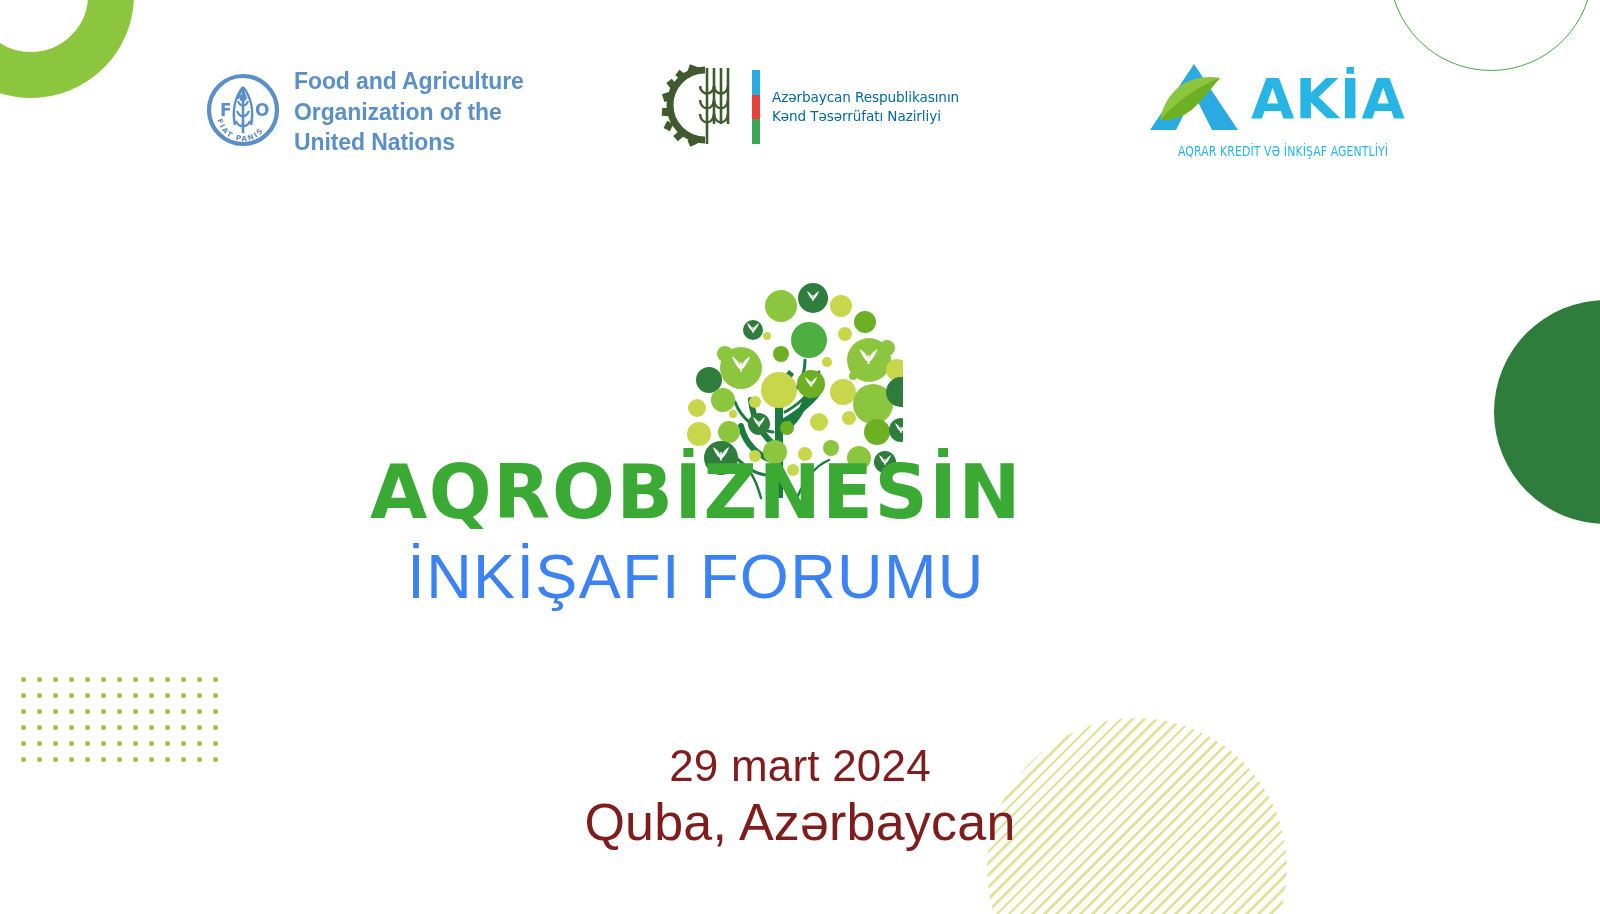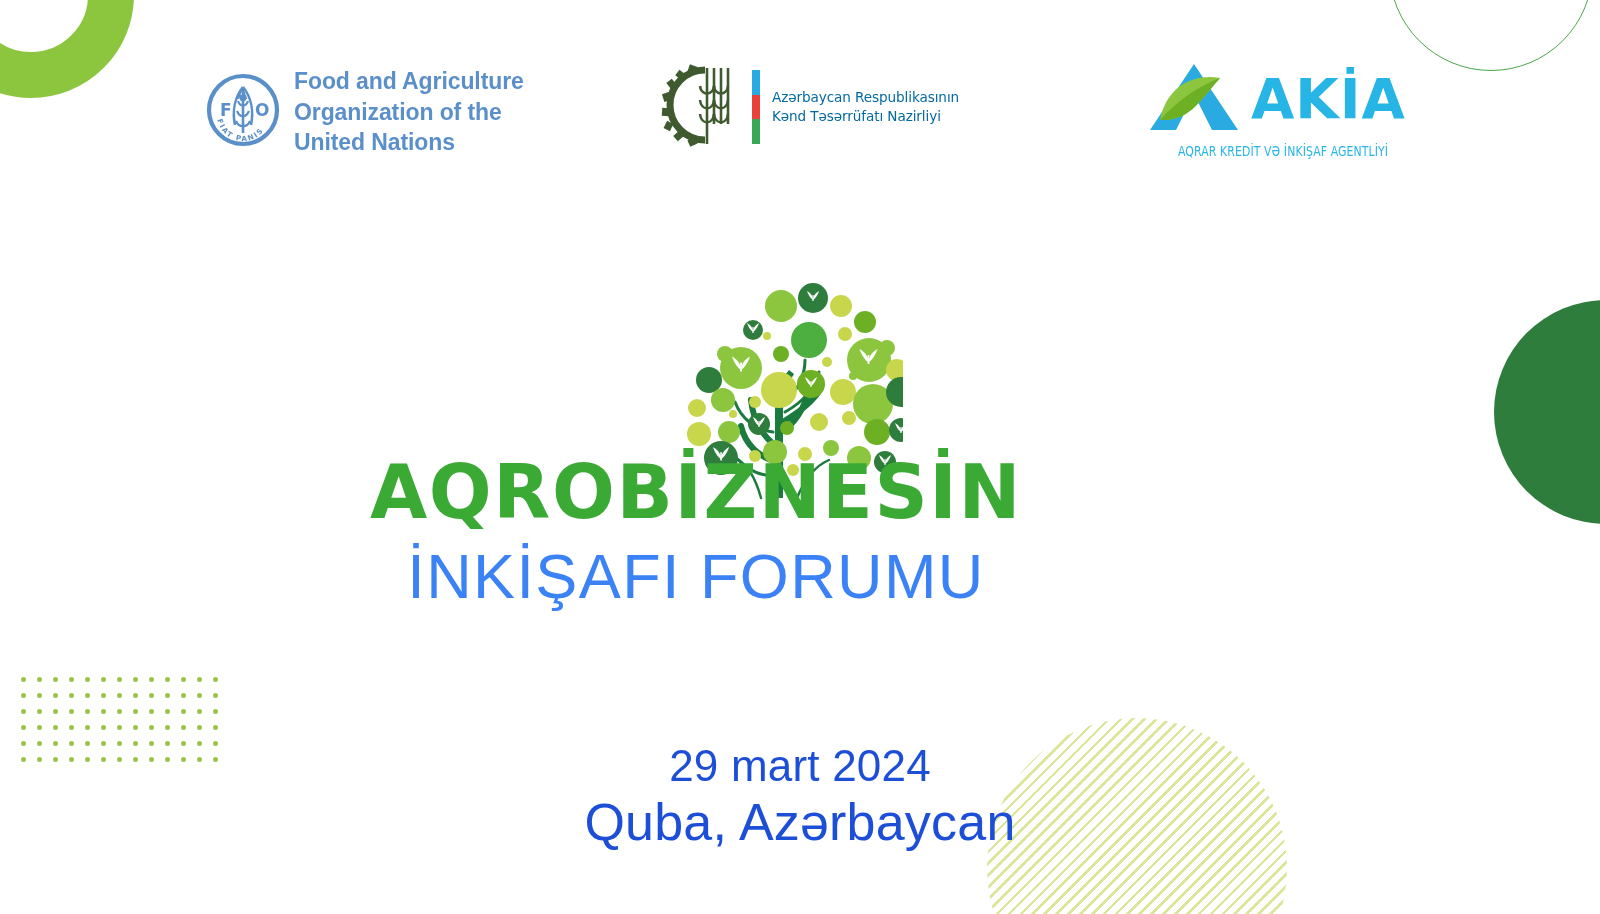--- a/index.html
+++ b/index.html
@@ -150,21 +150,21 @@
     margin: 16px 0 0 0;
     font-family: "Liberation Sans", sans-serif;
   }
 
   
   #event-info {
     position: absolute;
     left: 0; top: 740px;
     width: 1600px;
     text-align: center;
-    color: #1d4ed8;
+    color: #7f1d1d;
   }
   #event-date {
     font-size: 44px;
     line-height: 1.18;
     letter-spacing: 0.2px;
     font-family: "Liberation Sans", sans-serif;
   }
   #event-place {
     font-size: 52px;
     line-height: 1.18;

